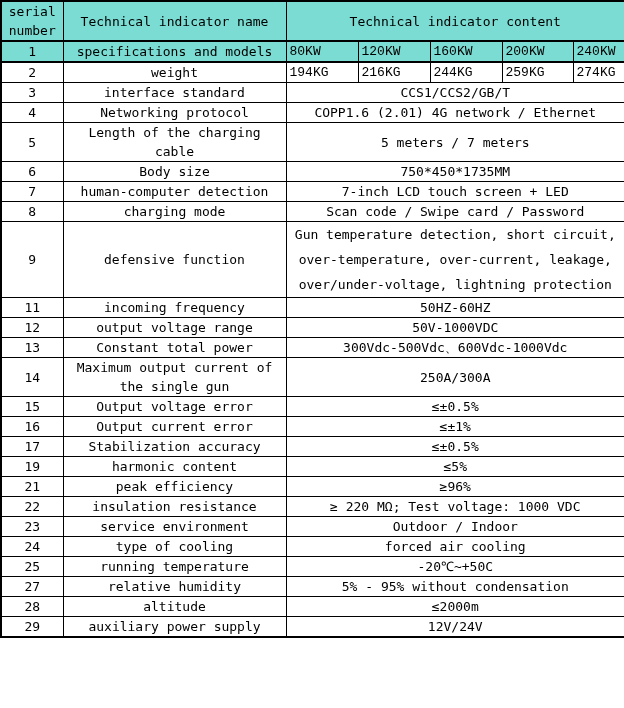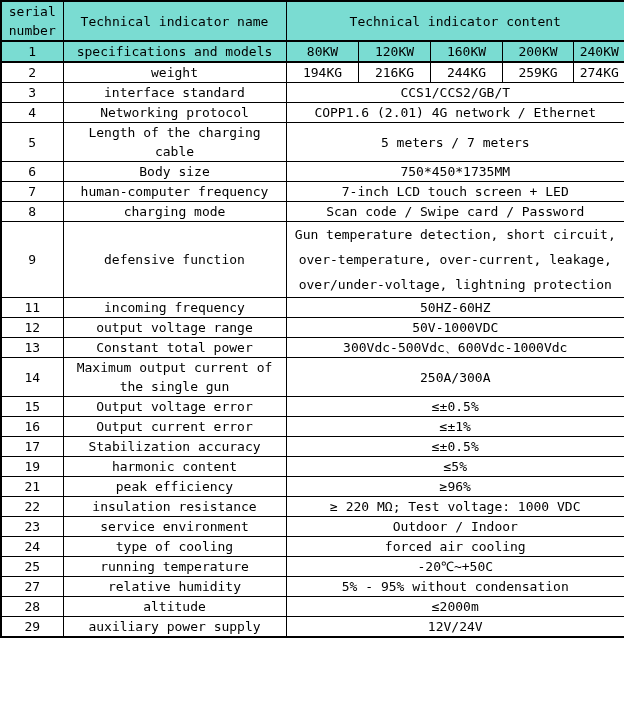--- a/index.html
+++ b/index.html
@@ -43,22 +43,23 @@
   }
   tr.highlight td {
     background: var(--header-bg);
     border-bottom: 2px solid var(--border-c);
   }
   tr.h1 { height: 19px; }
   tr.h2 { height: 38px; }
   tr.h3 { height: 76px; }
   tr.h3 td.content { line-height: 25px; }
   td.model {
-    text-align: center;
+    text-align: left;
     padding-left: 3px;
+    font-family: Liberation Mono, monospace;
   }
 </style>
 </head>
 <body>
 
 <table class="spec">
   <colgroup>
     <col style="width:62px">
       <col style="width:223px">
     <col style="width:72px">
@@ -108,21 +109,21 @@
       <td>Length of the charging cable</td>
       <td class="content" colspan="5">5 meters / 7 meters</td>
     </tr>
     <tr class="h1">
       <td>6</td>
       <td>Body size</td>
       <td class="content" colspan="5">750*450*1735MM</td>
     </tr>
     <tr class="h1">
       <td>7</td>
-      <td>human-computer frequency</td>
+      <td>human-computer detection</td>
       <td class="content" colspan="5">7-inch LCD touch screen + LED</td>
     </tr>
     <tr class="h1">
       <td>8</td>
       <td>charging mode</td>
       <td class="content" colspan="5">Scan code / Swipe card / Password</td>
     </tr>
     <tr class="h3">
       <td>9</td>
       <td>defensive function</td>

